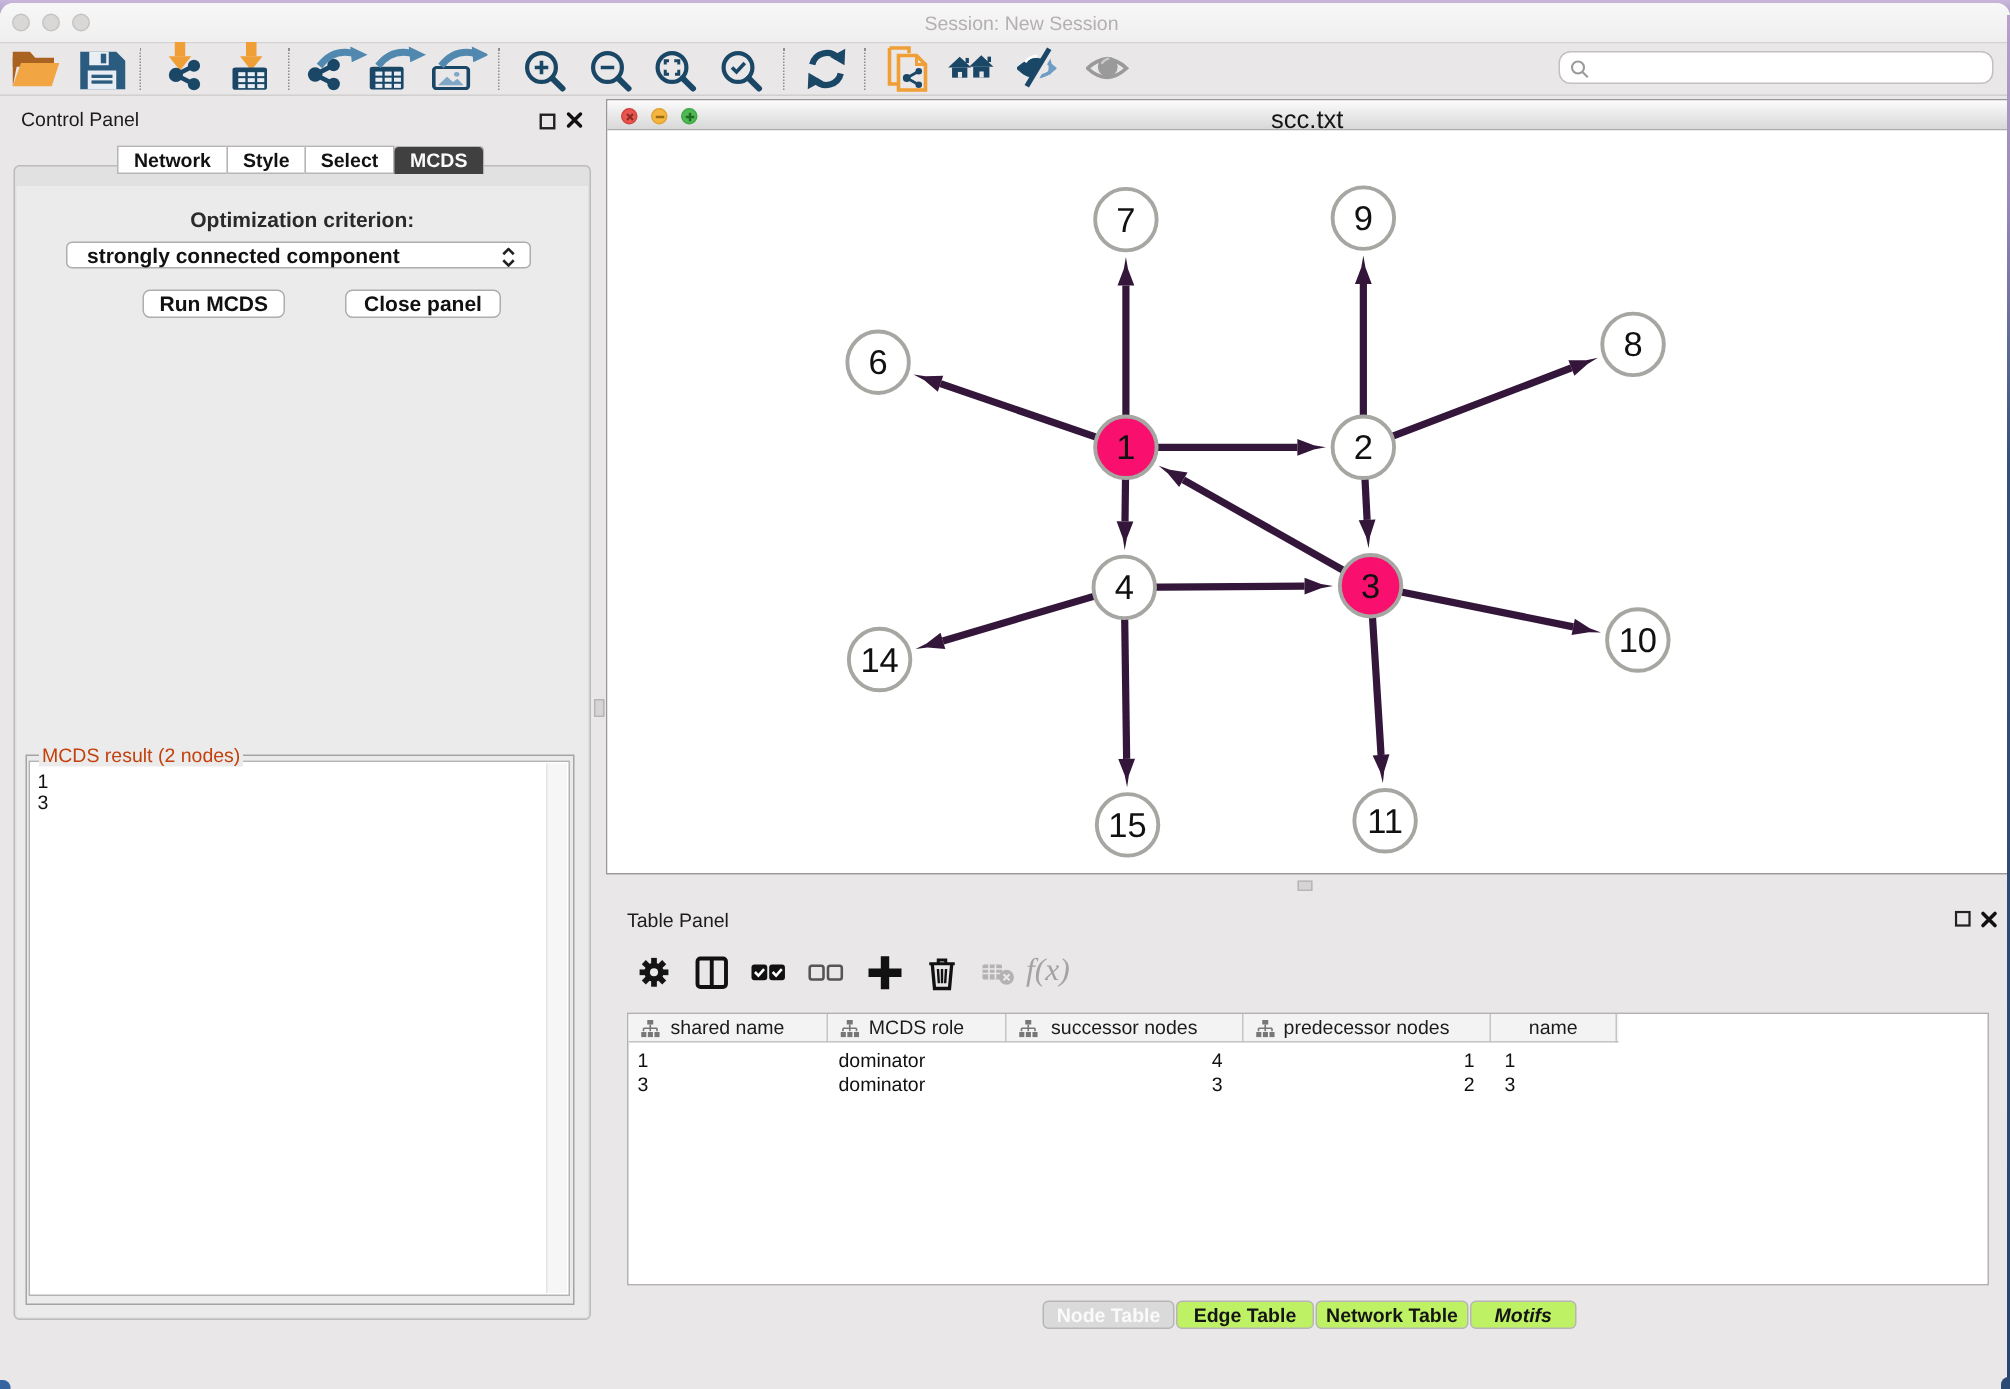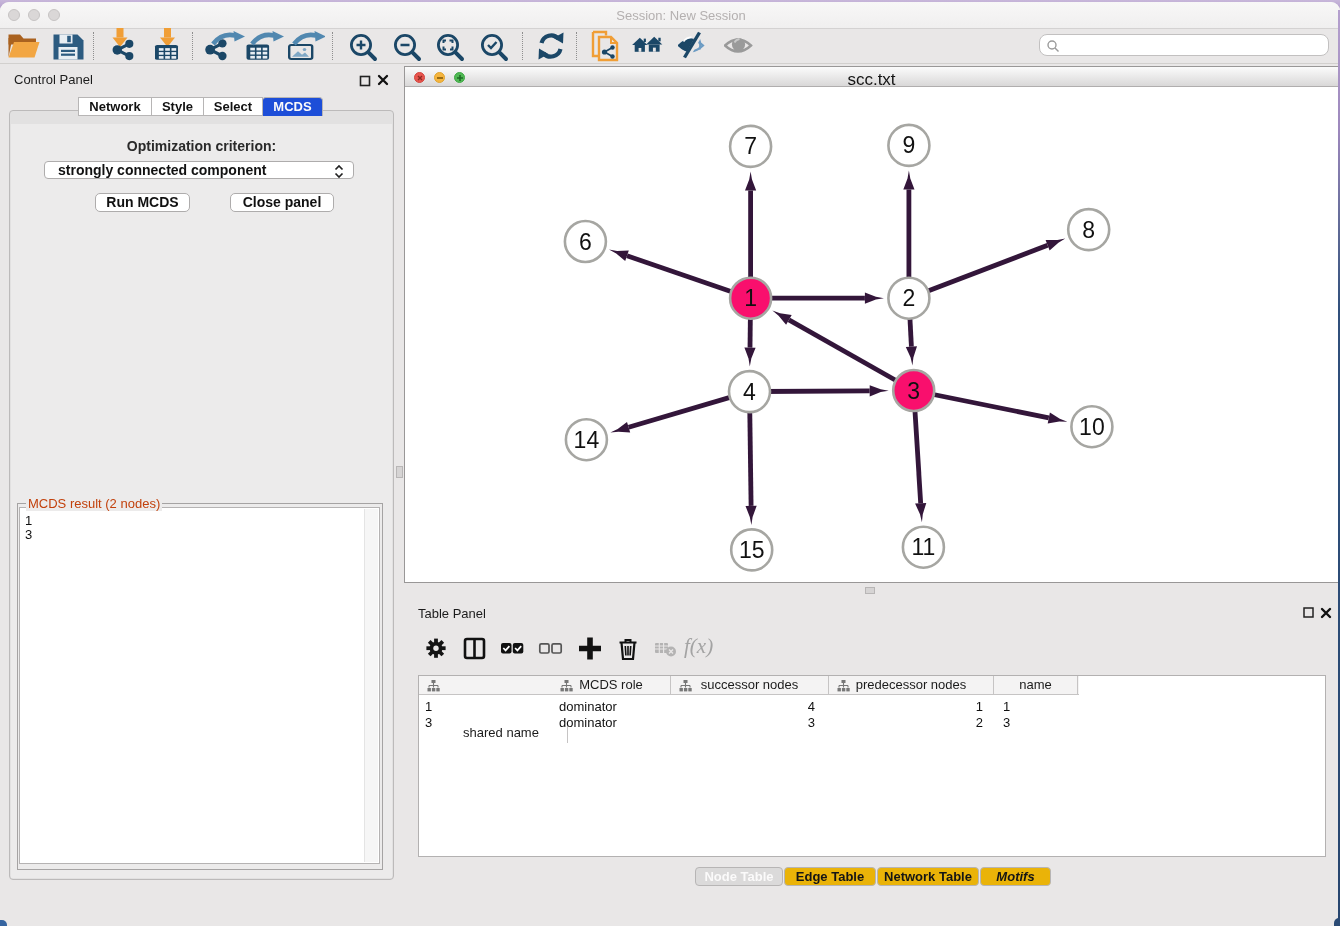--- a/index.html
+++ b/index.html
@@ -44,21 +44,21 @@
 #tptools{position:absolute;left:14px;top:35px;width:908px;height:33px;}
 #tablewrap{position:absolute;left:14px;top:80px;width:908px;height:182px;background:#fff;
  border:1px solid #b3b1b1;box-sizing:border-box;}
 #thead{position:absolute;left:0;top:0;width:660px;height:19px;background:#f4f3f3;
  border-bottom:1px solid #c6c4c4;box-sizing:border-box;}
 .hcol{position:absolute;top:0;height:19px;box-sizing:border-box;border-right:1px solid #c6c4c4;
  font-size:13px;color:#1b1b1b;text-align:center;line-height:17px;}
 .trow{position:absolute;left:0;width:660px;height:16px;font-size:13px;color:#111;}
 .tcell{position:absolute;top:0px;}
 .btab{position:absolute;top:272px;height:19px;box-sizing:border-box;border:1px solid #b7b5b5;
- border-radius:4px;background:#eab308;font-size:13px;font-weight:bold;color:#151515;text-align:center;line-height:17px;}
+ border-radius:4px;background:#bef264;font-size:13px;font-weight:bold;color:#151515;text-align:center;line-height:17px;}
 #statusbar{position:absolute;left:0;top:889px;width:1340px;height:35px;background:#e9e7e7;
  border-top:1px solid #c9c7c7;box-sizing:border-box;}
 #memorybtn{position:absolute;left:1254px;top:6px;width:75px;height:23px;background:#fafafa;
  border:1px solid #b0aeae;box-sizing:border-box;font-size:13px;color:#111;}
 #listbtn{position:absolute;left:10px;top:8px;width:28px;height:20px;background:#fbfbfb;
  border:1px solid #aeacac;box-sizing:border-box;}
 svg{display:block}
 </style></head>
 <body>
 <div id="win">
@@ -241,21 +241,21 @@
  <div class="cpt" style="left:14px;top:70px;">Control Panel</div>
  <svg style="position:absolute;left:359px;top:73px" width="12" height="12" viewBox="0 0 12 12">
       <rect x="1.5" y="1.5" width="9" height="9" fill="none" stroke="#222" stroke-width="1.6"></rect>
     </svg>
  <svg style="position:absolute;left:377px;top:72px" width="12" height="12" viewBox="0 0 12 12">
       <path d="M2 2 L10 10 M10 2 L2 10" stroke="#111" stroke-width="2.3" stroke-linecap="round"></path>
     </svg>
  <div class="tab" style="left:78px;width:74px;">Network</div>
     <div class="tab" style="left:151px;width:53px;">Style</div>
     <div class="tab" style="left:203px;width:60px;">Select</div>
-    <div class="tab" style="left:262px;width:61px;background:#1d4ed8;color:#fbfafa;border-radius:4px 4px 0 0;border-bottom:none;">MCDS</div>
+    <div class="tab" style="left:262px;width:61px;background:#404040;color:#fbfafa;border-radius:4px 4px 0 0;border-bottom:none;">MCDS</div>
  <div id="tabpane">
   <div id="tabinner">
    <div id="optlabel">Optimization criterion:</div>
    <div id="combo">strongly connected component<svg style="position:absolute;right:9px;top:2.5px" width="10" height="13" viewBox="0 0 10 13">
             <path d="M1.5 4.5 L5 1 L8.5 4.5 M1.5 8.5 L5 12 L8.5 8.5" fill="none" stroke="#222" stroke-width="1.7"></path>
           </svg></div>
    <div class="btn" style="left:84px;width:95px;">Run MCDS</div>
    <div class="btn" style="left:192px;width:104px;margin-left:27px;">Close panel</div>
    <div id="grouplabel">MCDS result (2 nodes)</div>
    <div id="groupbox">
@@ -387,21 +387,21 @@
             <rect x="1" y="7" width="13" height="10" rx="1" fill="#8a8a8a"></rect>
             <path d="M1 10 h13 M1 13 h13 M5.3 7 v10 M9.6 7 v10" stroke="#eae8e8" stroke-width="1.1"></path>
             <circle cx="17" cy="15.5" r="5" fill="#8a8a8a"></circle>
             <path d="M15 13.5 l4 4 M19 13.5 l-4 4" stroke="#eae8e8" stroke-width="1.4"></path>
           </g>
         </svg>
 <div style="position:absolute;left:266px;top:4px;width:50px;font-family:'Liberation Serif',serif;font-style:italic;font-size:21px;color:#a3a3a3;">f(x)</div>
       </div>
   <div id="tablewrap">
    <div id="thead">
-          <div class="hcol" style="left:16px;width:133px;margin-top:48px;">shared name</div>
+          <div class="hcol" style="left:0px;width:133px;">shared name</div>
           <svg style="position:absolute;left:8px;top:4px" width="13" height="12" viewBox="0 0 13 12">
             <rect x="4.5" y="0" width="4" height="3" fill="#777"></rect>
             <path d="M6.5 3 v2.5 M2 5.5 h9 M2 5.5 v2 M6.5 5.5 v2 M11 5.5 v2" stroke="#777" stroke-width="1.1" fill="none"></path>
             <rect x="0.5" y="8" width="3.4" height="3.4" fill="#777"></rect>
             <rect x="4.9" y="8" width="3.4" height="3.4" fill="#777"></rect>
             <rect x="9.3" y="8" width="3.4" height="3.4" fill="#777"></rect>
           </svg>
           <div class="hcol" style="left:133px;width:119px;">MCDS role</div>
           <svg style="position:absolute;left:141px;top:4px" width="13" height="12" viewBox="0 0 13 12">
             <rect x="4.5" y="0" width="4" height="3" fill="#777"></rect>

